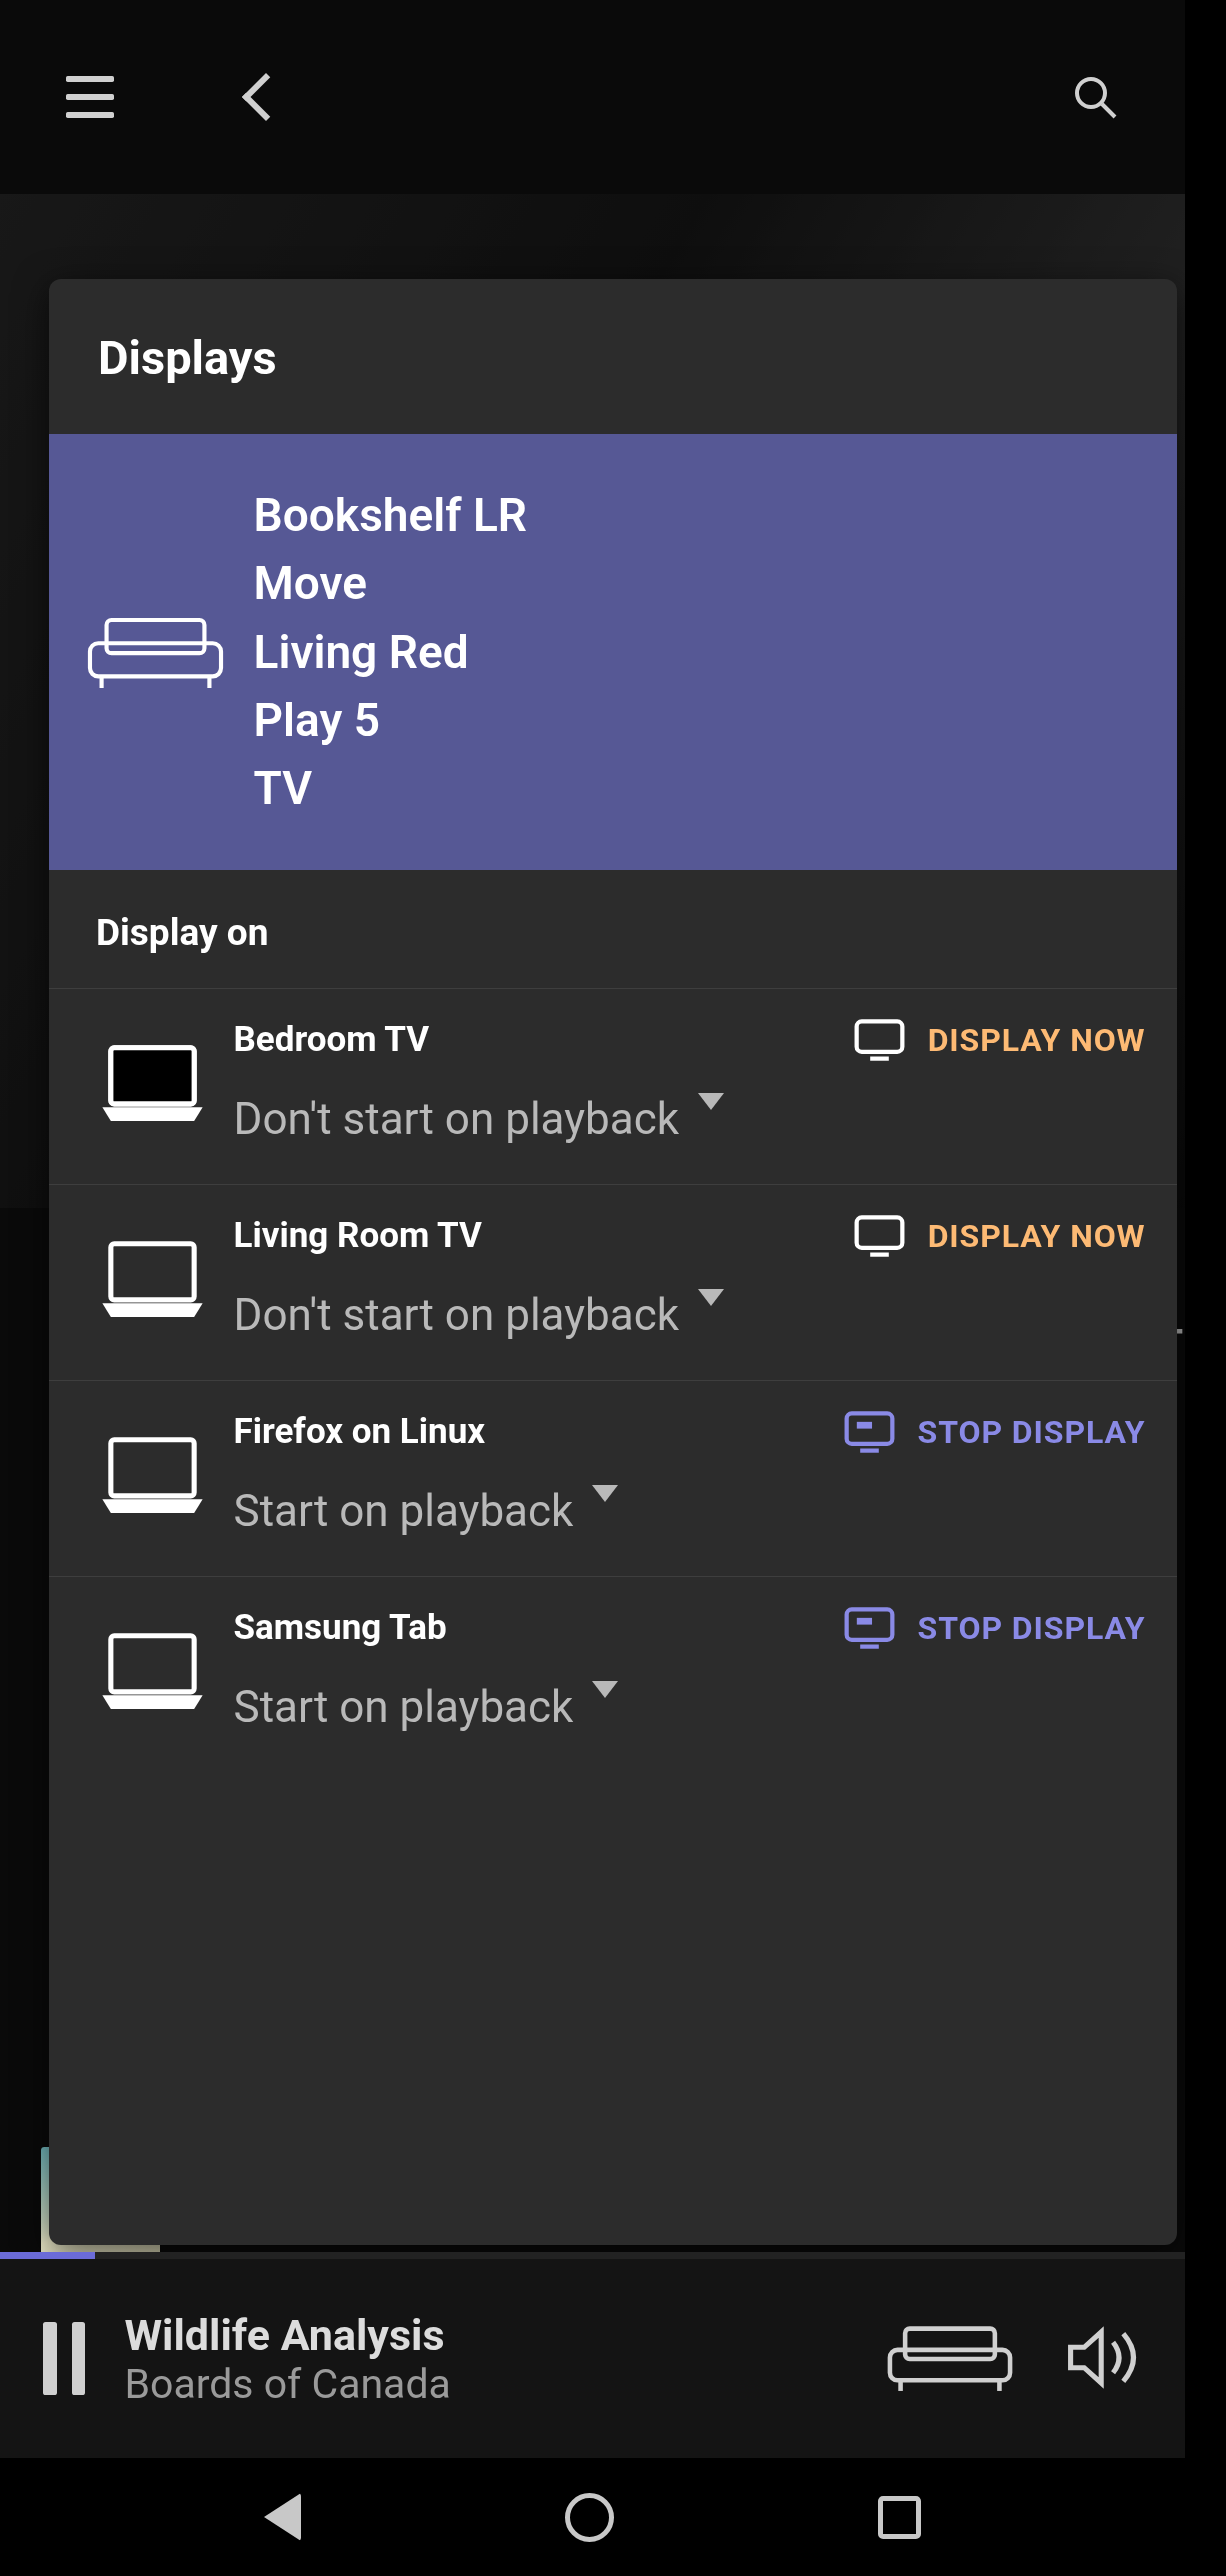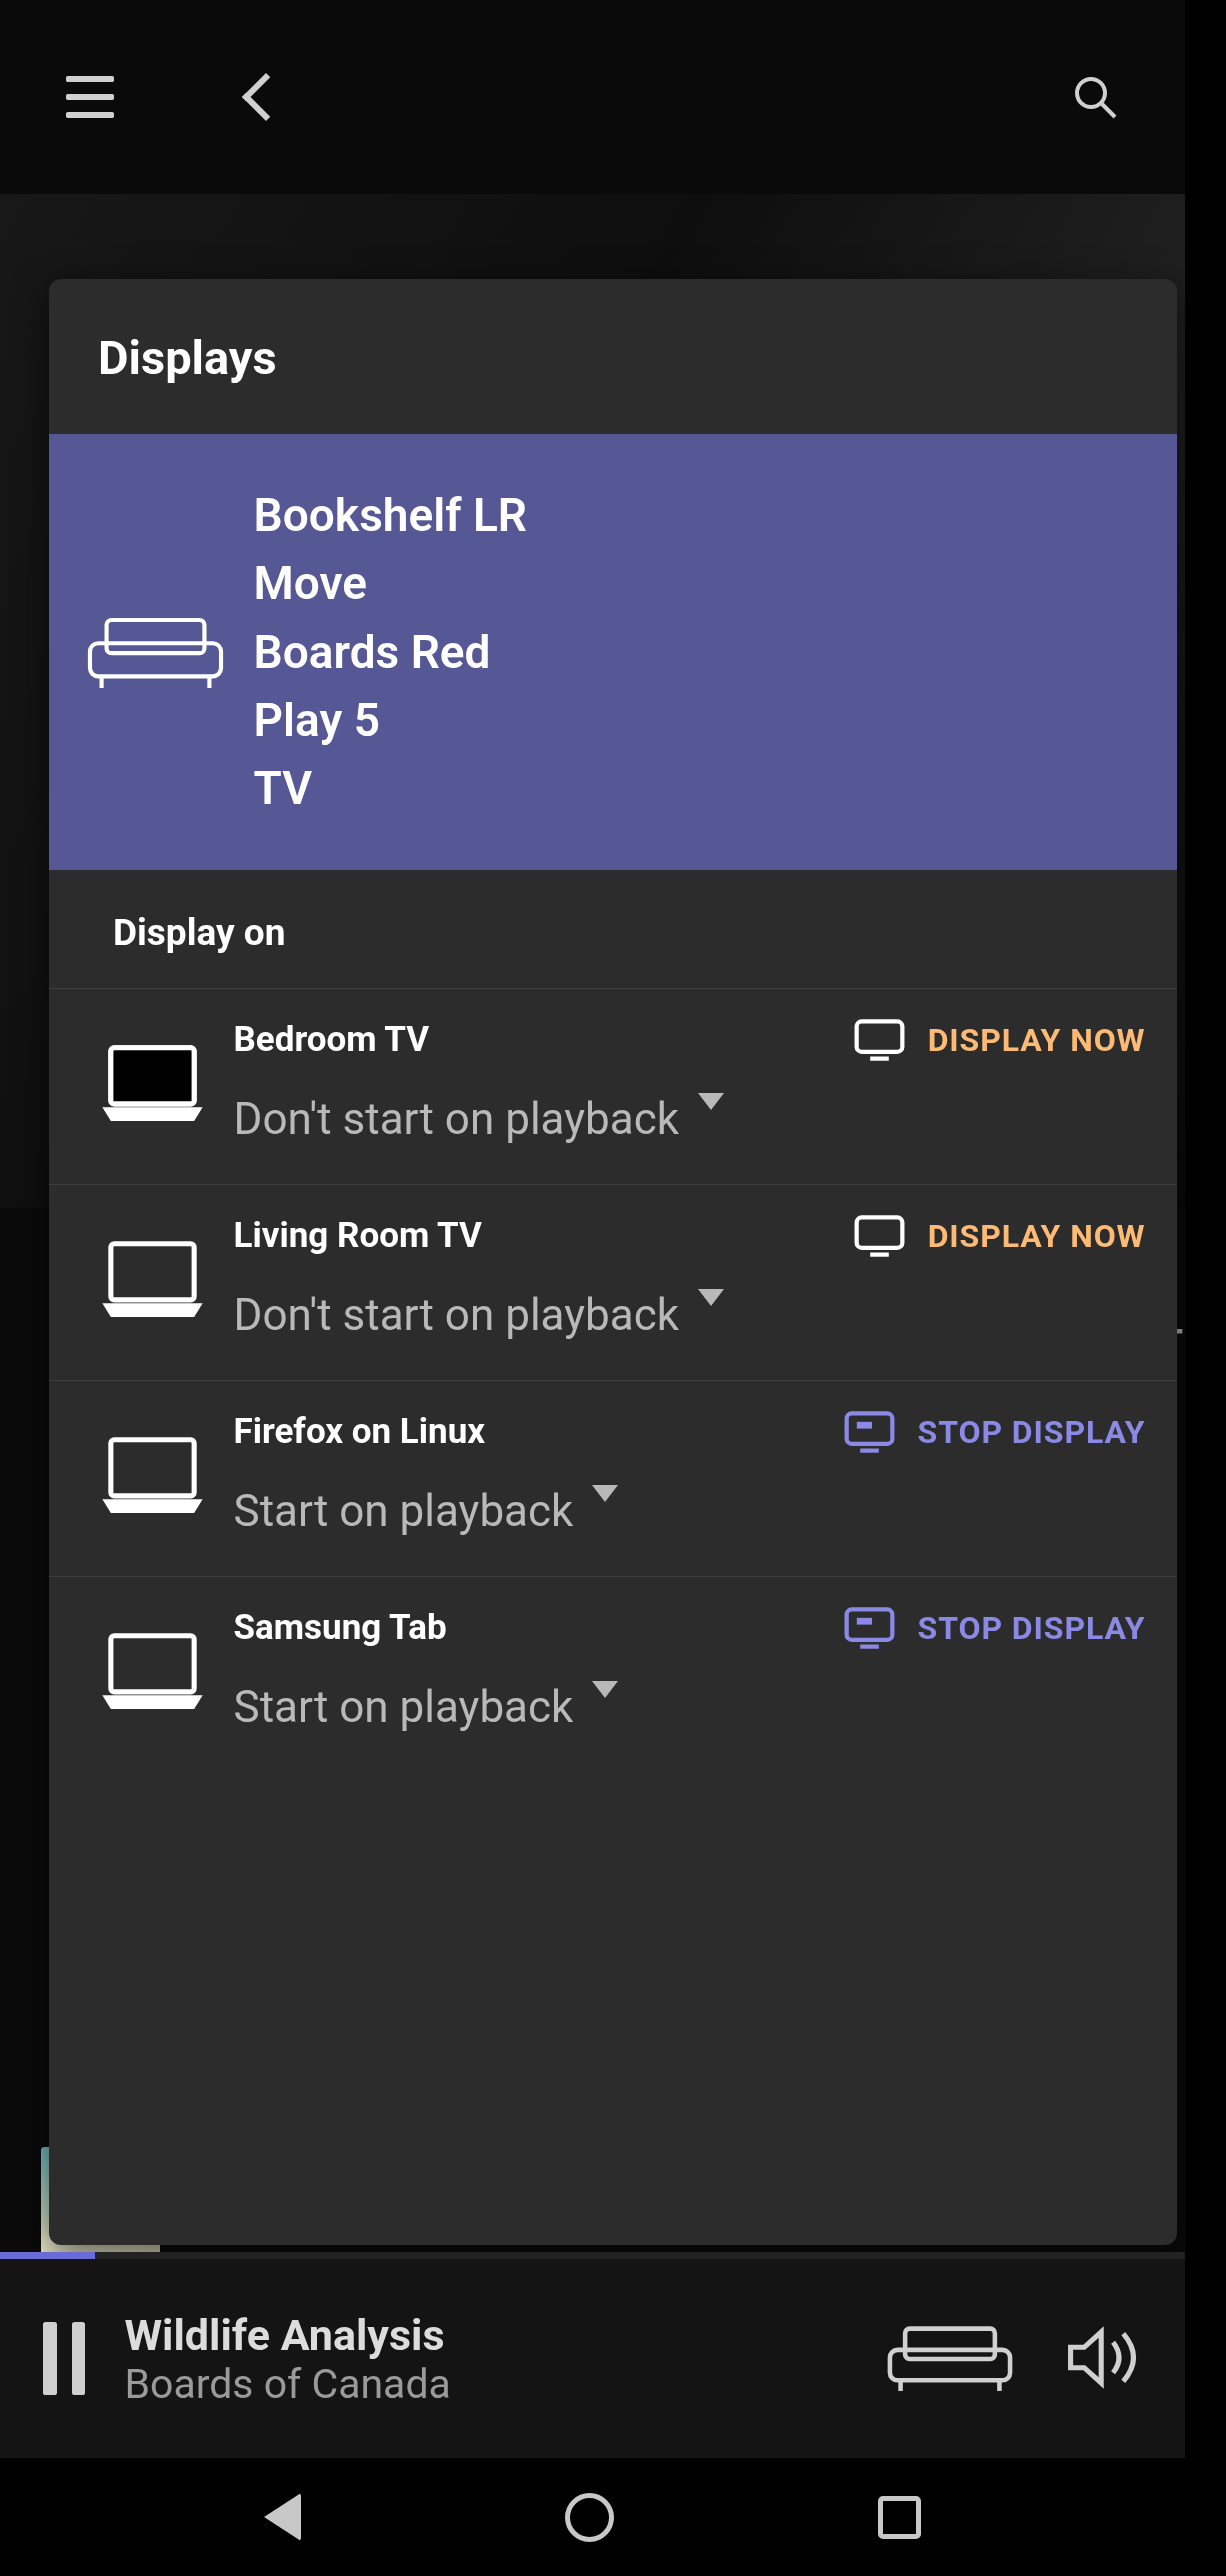--- a/index.html
+++ b/index.html
@@ -24,21 +24,21 @@
   .modal-title { font-size: 47px; font-weight: 700; color: #fff; padding: 51px 49px 49px; }
 
   
   .group-card { background: #565895; margin: 0; padding: 49px 34px; display: flex; align-items: center; gap: 25.6px; }
   .group-card .couch-icon { flex: 0 0 auto; width: 145px; display:flex; align-items:center; justify-content:center;}
   .couch-svg { width: 141px; height: 81px; }
   .group-names { display: flex; flex-direction: column; gap: 3.4px; }
   .group-names span { font-size: 46px; font-weight: 600; color: #fff; line-height: 1.41; }
 
   
-  .section-label { font-size: 37px; font-weight: 700; color: #fff; padding: 41px 64px 34px; border-bottom: 0.9px solid #3e3e3e; }
+  .section-label { font-size: 37px; font-weight: 700; color: #fff; padding: 41px 47px 34px; border-bottom: 0.9px solid #3e3e3e; }
 
   .dlist { flex: 1; overflow: auto; }
   .ditem { border-bottom: 0.9px solid #3e3e3e; padding: 29px 31px 39px 31px; display: grid; grid-template-columns: 145px 1fr auto; column-gap: 8.5px; row-gap: 31px; align-items: center; }
   .ditem .laptop-icon { grid-row: 1 / span 2; display:flex; align-items:flex-start; justify-content:center; padding-top: 5.1px;}
   .laptop-svg { width: 111px; height: 85px; }
   .ditem-name { font-size: 35px; font-weight: 700; color: #fff; }
   .ditem-action { display: flex; align-items: center; gap: 22px; font-size: 32px; font-weight: 700; letter-spacing: 0.9px; }
   .ditem-action.white { color: #fdba74; }
   .ditem-action.accent { color: #8a8ae6; }
   .ditem-action .screen-svg { width: 53px; height: 44px; }
@@ -105,21 +105,21 @@
         <svg class="couch-svg" viewBox="0 0 170 96" fill="none" stroke="#fff" stroke-width="5">
           <rect x="26" y="10" width="118" height="40" rx="6"></rect>
           <rect x="6" y="38" width="158" height="40" rx="10"></rect>
           <line x1="20" y1="78" x2="20" y2="92"></line>
           <line x1="150" y1="78" x2="150" y2="92"></line>
         </svg>
       </div>
       <div class="group-names">
         <span>Bookshelf LR</span>
         <span>Move</span>
-        <span>Boards Red</span>
+        <span>Living Red</span>
         <span>Play 5</span>
         <span>TV</span>
       </div>
     </div>
 
     <div class="section-label">Display on</div>
 
     <div class="dlist">
 
       <div class="ditem">

